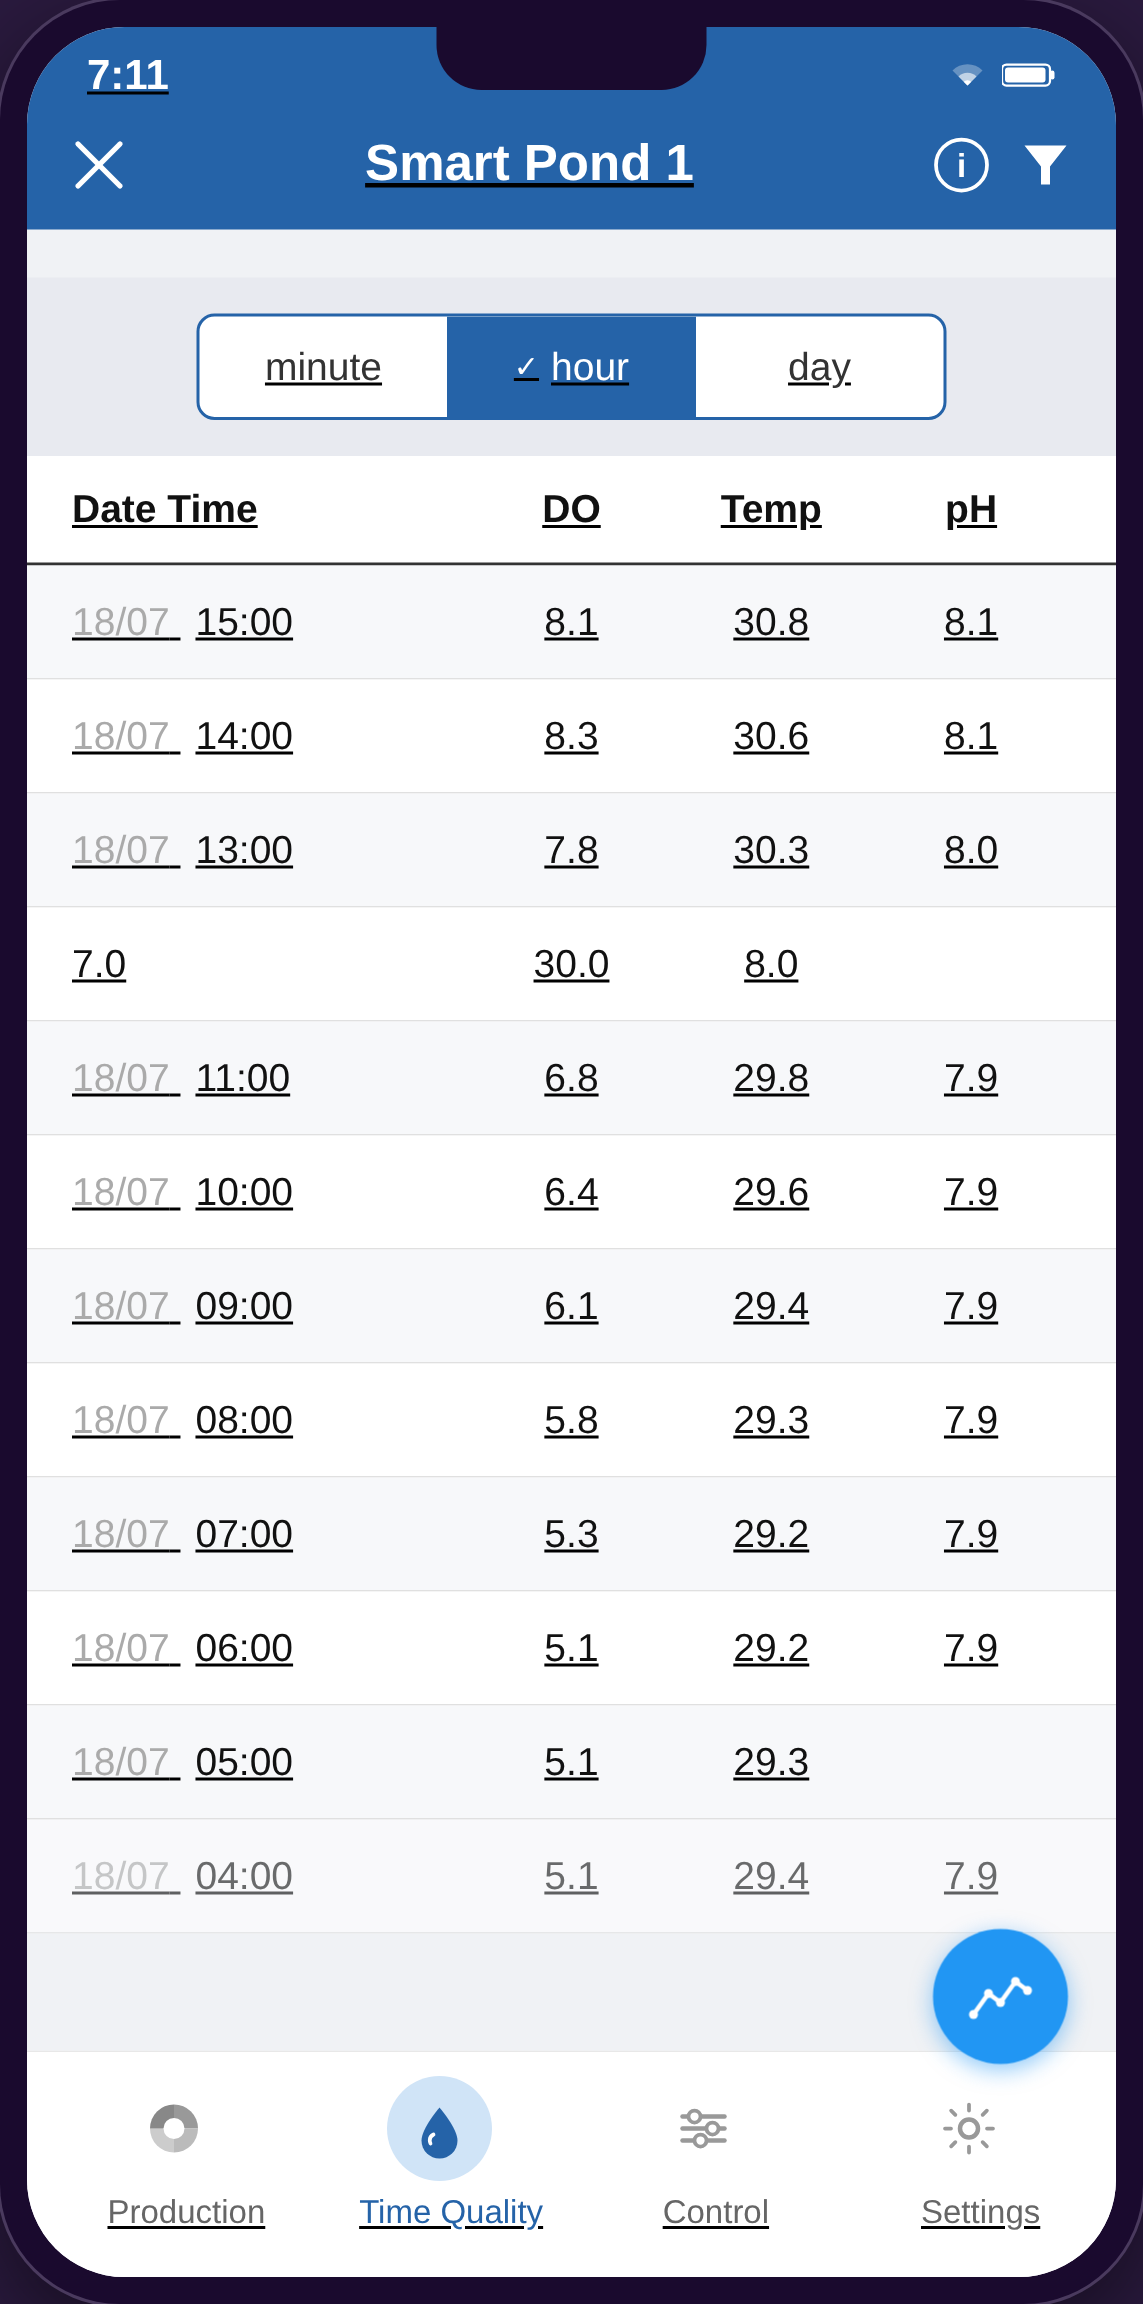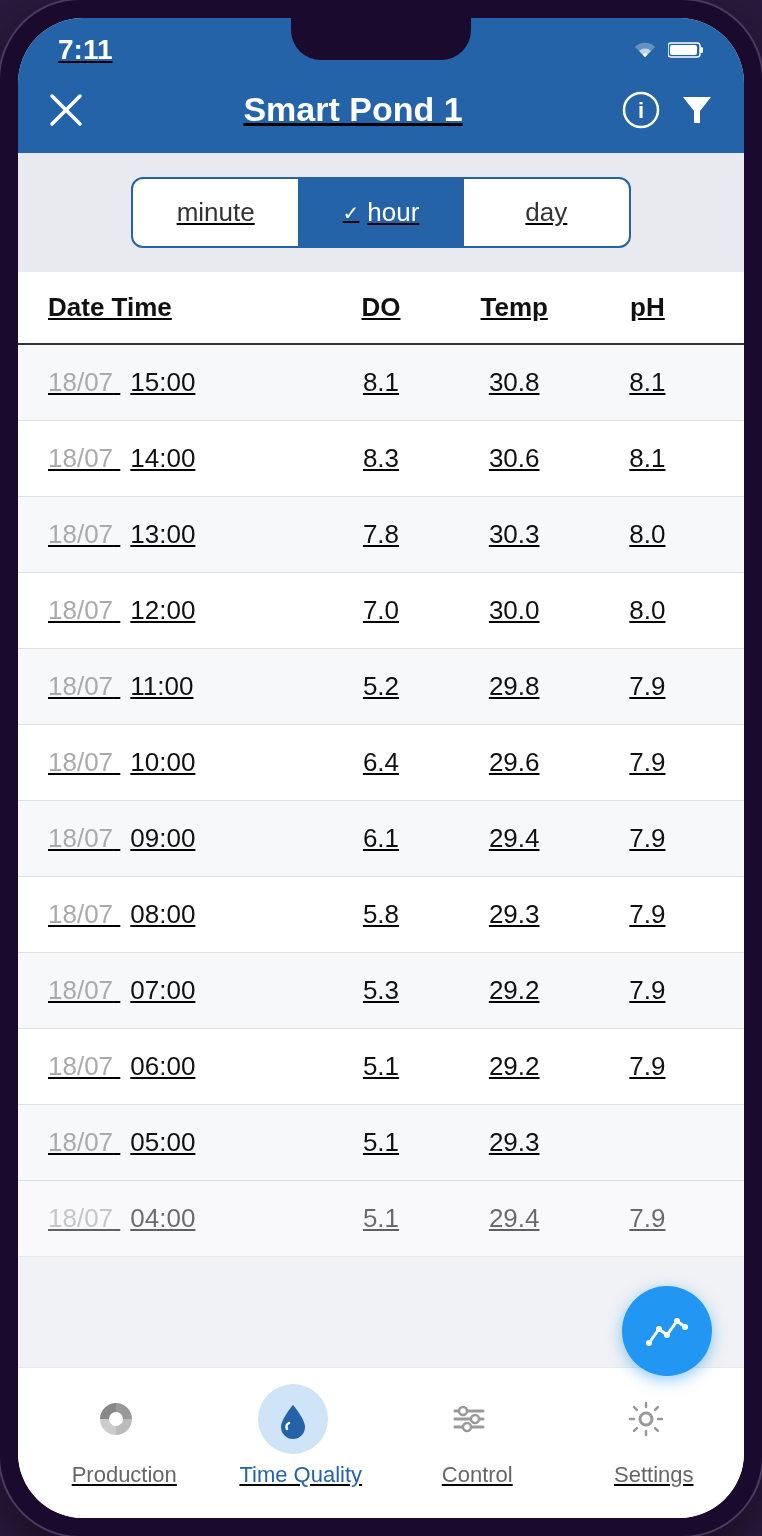--- a/index.html
+++ b/index.html
@@ -99,20 +99,21 @@
       justify-content: center;
     }
 
     
     .segment-container {
       background: #e8eaf0;
       padding: 24px 60px;
       display: flex;
       justify-content: center;
       flex-shrink: 0;
+      margin-top: 32px;
     }
 
     .segment-control {
       display: flex;
       background: white;
       border: 2px solid #2563a8;
       border-radius: 12px;
       overflow: hidden;
       width: 100%;
       max-width: 500px;
@@ -359,35 +360,31 @@
         <div class="table-cell">
           <span class="date-muted">18/07</span>
           <span class="time-bold" style="margin-left:10px;">13:00</span>
         </div>
         <div class="table-cell">7.8</div>
         <div class="table-cell">30.3</div>
         <div class="table-cell">8.0</div>
       </div>
 
       <div class="table-row">
-        <div class="table-cell">
-          <span class="date-muted">18/07</span>
-          <span class="time-bold" style="margin-left:10px;">12:00</span>
-        </div>
         <div class="table-cell">7.0</div>
         <div class="table-cell">30.0</div>
         <div class="table-cell">8.0</div>
       </div>
 
       <div class="table-row">
         <div class="table-cell">
           <span class="date-muted">18/07</span>
           <span class="time-bold" style="margin-left:10px;">11:00</span>
         </div>
-        <div class="table-cell">5.2</div>
+        <div class="table-cell">6.8</div>
         <div class="table-cell">29.8</div>
         <div class="table-cell">7.9</div>
       </div>
 
       <div class="table-row">
         <div class="table-cell">
           <span class="date-muted">18/07</span>
           <span class="time-bold" style="margin-left:10px;">10:00</span>
         </div>
         <div class="table-cell">6.4</div>

